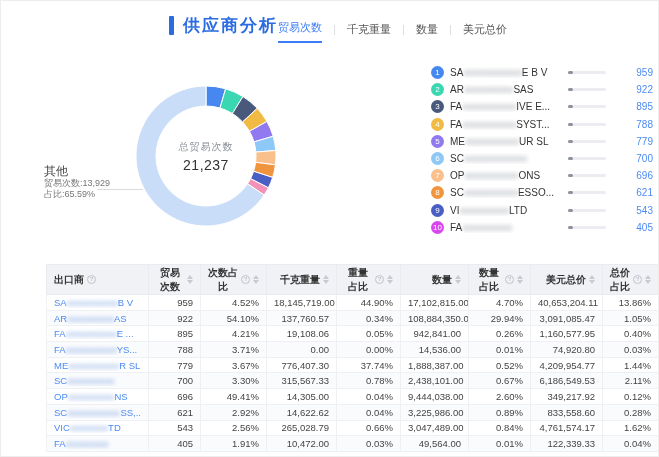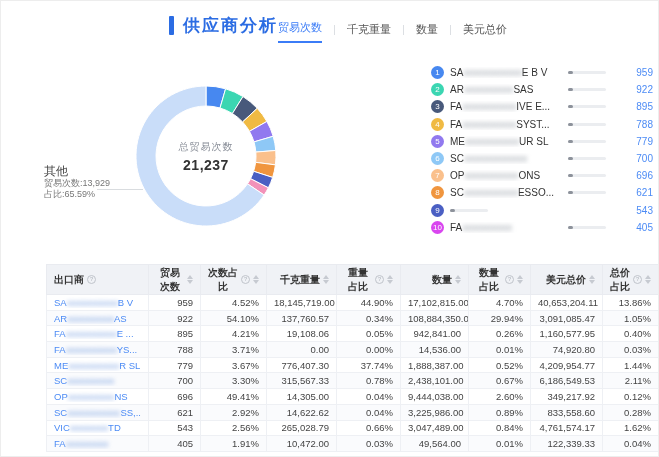--- a/index.html
+++ b/index.html
@@ -16,21 +16,21 @@
   .title-accent { width:5px; height:19px; background:#2b6ce3; border-radius:1px; margin-right:9px; }
   .page-title { color:#2b6ce3; font-size:17px; font-weight:bold; letter-spacing:2px; }
   .tabs { display:flex; align-items:flex-end; margin-top:6px; }
   .tab { font-size:11px; color:#555; padding-bottom:6px; cursor:pointer; white-space:nowrap; }
   .tab.active { color:#3b7cf7; border-bottom:2px solid #3b7cf7; }
   .tab-divider { width:1px; height:10px; background:#dcdfe3; margin:0 12px 8px; }
   
   .donut-svg { position:absolute; left:125px; top:75px; width:160px; height:160px; }
   .donut-center { position:absolute; left:145px; top:139px; width:120px; text-align:center; }
   .donut-center .lab { font-size:10px; color:#8a8f99; letter-spacing:1px; }
-  .donut-center .val { font-size:14px; font-weight:bold; color:#333; margin-top:3px; letter-spacing:.5px; }
+  .donut-center .val { font-size:14px; font-weight:normal; color:#333; margin-top:3px; letter-spacing:.5px; }
   .others-callout { position:absolute; left:43px; top:165px; font-size:9px; line-height:11px; }
   .others-callout .t { color:#444; font-size:12px; margin-bottom:1px; }
   .others-callout .l { color:#777; }
   .leader-line { position:absolute; left:96px; top:188px; width:46px; height:1px; background:#d9dcdf; }
   
   .legend { position:absolute; left:430px; top:63px; width:222px; }
   .legend-row { display:flex; align-items:center; height:17.2px; cursor:pointer; }
   .lg-num { width:13px; height:13px; border-radius:50%; color:#fff; font-size:8px;
     line-height:13px; text-align:center; margin-right:6px; flex:none; }
   .lg-name { font-size:10px; color:#333; width:118px; flex:none;
@@ -195,20 +195,25 @@
         <span class="blurred ">xxxxxxxxxxxx</span>
         <span> ESSO...</span>
       </span>
       <span class="lg-bar">
         <i></i>
       </span>
       <span class="lg-val">621</span>
     </div>
     <div class="legend-row">
       <span class="lg-num" style="background: rgb(74, 95, 195);">9</span>
+      <span class="lg-name">
+        <span>VI</span>
+        <span class="blurred ">xxxxxxxxxxx</span>
+        <span> LTD</span>
+      </span>
       <span class="lg-bar">
         <i></i>
       </span>
       <span class="lg-val">543</span>
     </div>
     <div class="legend-row">
       <span class="lg-num" style="background: #d946ef;">10</span>
       <span class="lg-name">
         <span>FA</span>
         <span class="blurred ">xxxxxxxxxxx</span>

